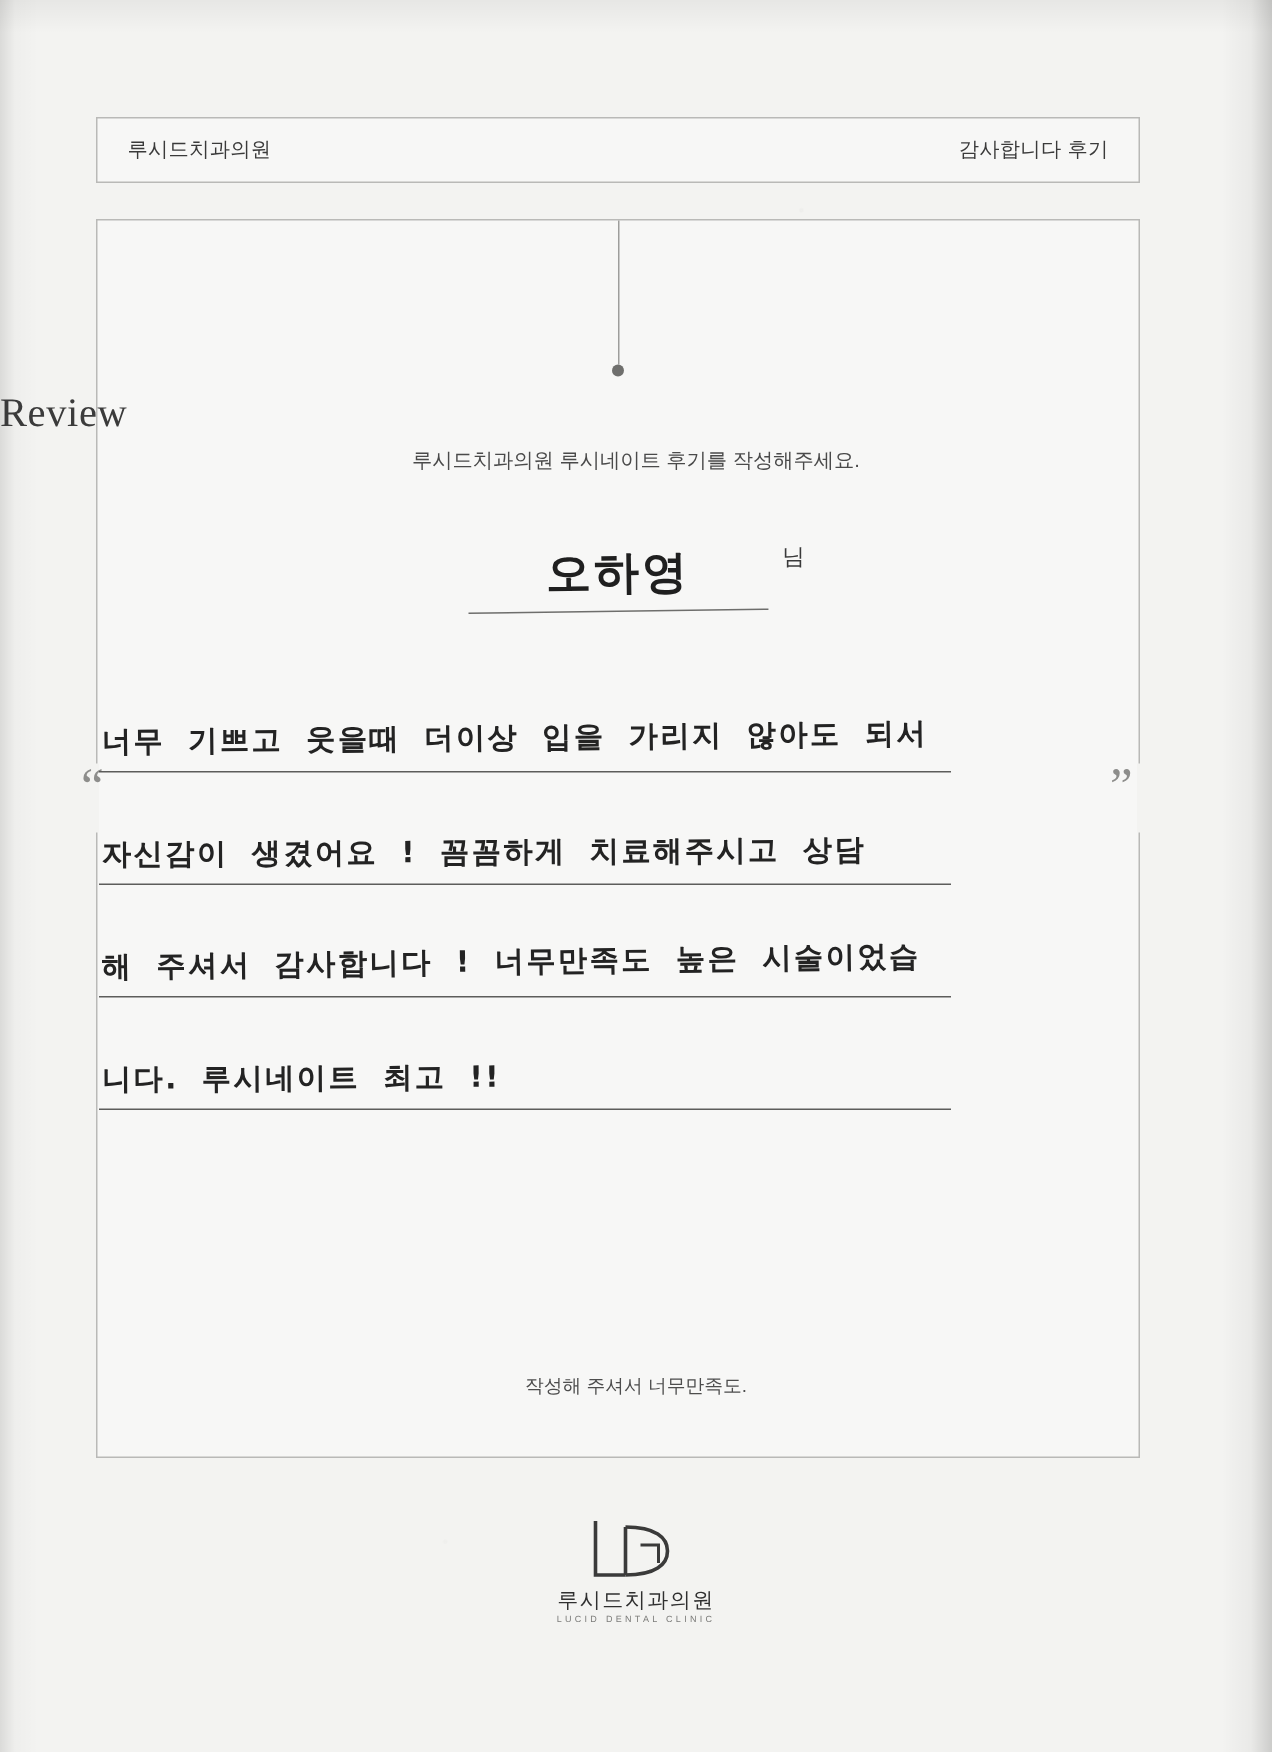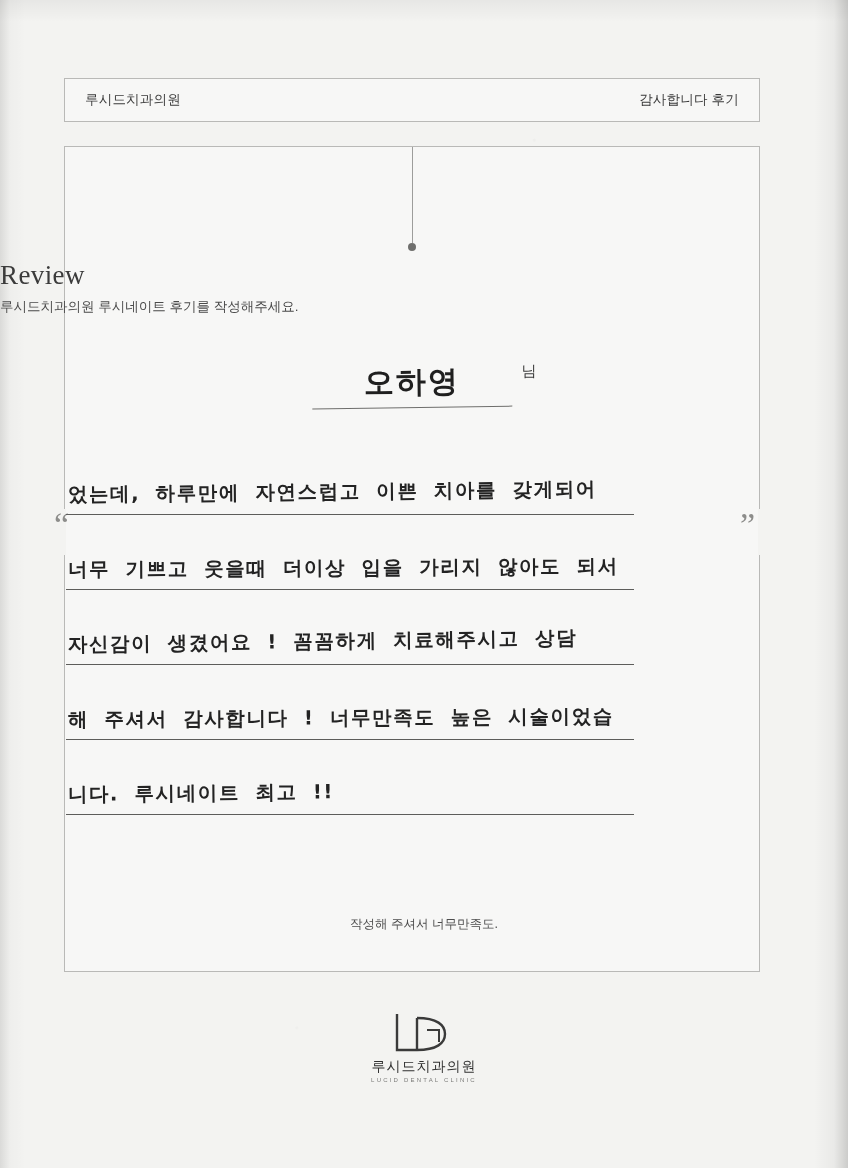--- a/index.html
+++ b/index.html
@@ -119,20 +119,21 @@
     font-family: "Liberation Serif", serif;
     font-size: 27px;
     color: #3b3b3b;
     letter-spacing: 0.4px;
   }
   .review-sub {
     position: absolute;
     left: 0;
     right: 0;
     top: 298px;
+    text-align: center;
     font-size: 13.5px;
     color: #4a4a4a;
   }
 
   
   .name-row {
     position: absolute;
     left: 0;
     right: 0;
     top: 362px;
@@ -251,23 +252,20 @@
   <div class="review-title">Review</div>
   <div class="review-sub">루시드치과의원 루시네이트 후기를 작성해주세요.</div>
 
   <div class="name-row">
     <div class="name-value">오하영</div>
     <div class="name-suffix">님</div>
   </div>
 
   <div class="lines">
     <div class="line">
-      <div class="hw">었는데,  하루만에  자연스럽고   이쁜 치아를   갖게되어</div>
-    </div>
-    <div class="line">
       <div class="hw">너무  기쁘고     웃을때   더이상  입을 가리지  않아도 되서</div>
     </div>
     <div class="line">
       <div class="hw">자신감이    생겼어요 !    꼼꼼하게    치료해주시고    상담</div>
     </div>
     <div class="line">
       <div class="hw">해 주셔서  감사합니다 !   너무만족도   높은 시술이었습</div>
     </div>
     <div class="line">
       <div class="hw">니다.  루시네이트  최고 !!</div>

